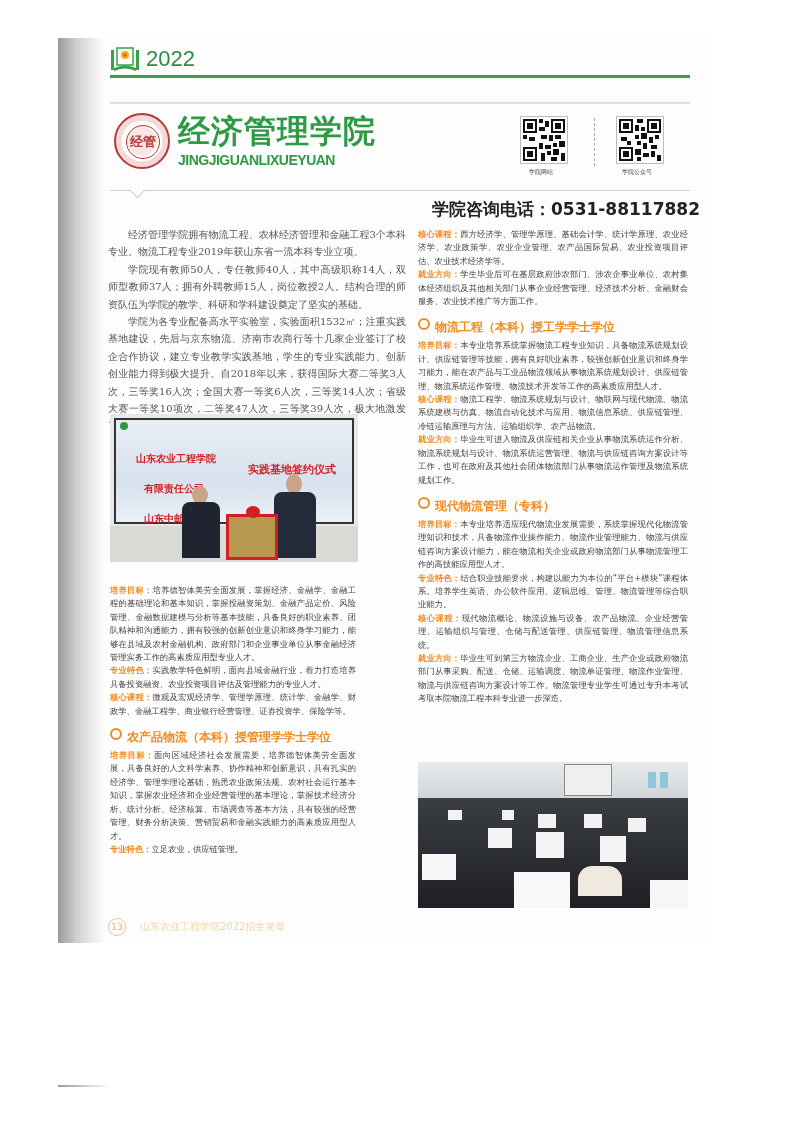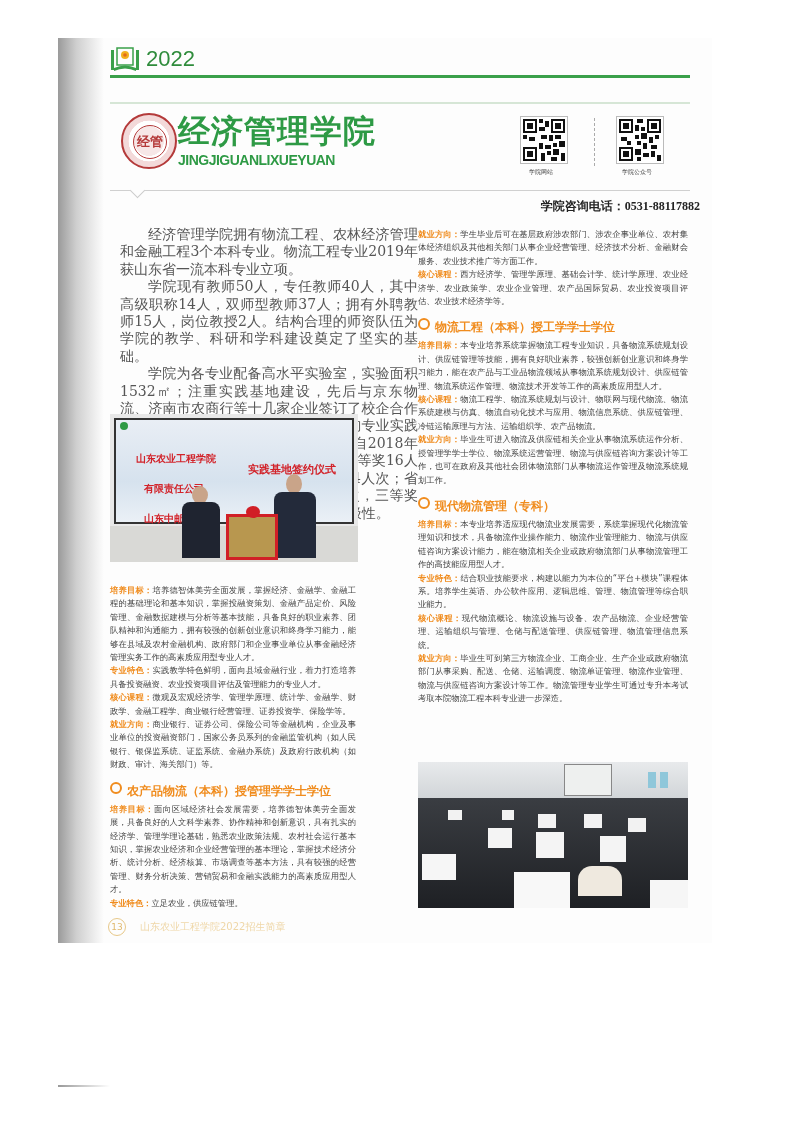--- a/index.html
+++ b/index.html
@@ -8,33 +8,33 @@
   .page { position:absolute; left:58px; top:38px; width:642px; height:905px; background:#fdfdfd; overflow:hidden;padding-left:12px; }
   .spine { position:absolute; left:0; top:0; width:46px; height:905px;
            background:linear-gradient(to right,#9a9a9a 0%,#cfcfcf 40%,#f2f2f2 85%,#fdfdfd 100%); }
   .top-rule { position:absolute; left:52px; top:37px; width:580px; height:3px; background:#3aa04a; }
   .logo-book { position:absolute; left:52px; top:8px; width:30px; height:26px; }
   .year { position:absolute; left:88px; top:8px; font-size:22px; color:#2f8c3c; font-family:"Liberation Sans", sans-serif; }
   .hdr-rule1 { position:absolute; left:52px; top:64px; width:580px; height:2px; background:#d6e6d6; }
   .hdr-rule2 { position:absolute; left:52px; top:152px; width:580px; height:1px; background:#d0d0d0; }
   .notch { position:absolute; left:74px; top:152px; width:10px; height:10px; border-right:1px solid #ccc; border-bottom:1px solid #ccc;
            transform:rotate(45deg); background:#fdfdfd; top:147px; }
-  .seal { position:absolute; left:63px; top:75px; width:56px; height:56px; border-radius:50%;
+  .seal { position:absolute; left:56px; top:75px; width:56px; height:56px; border-radius:50%;
           border:2px solid #b43a3a; box-sizing:border-box; background:radial-gradient(circle,#f7e7e7 0 40%,#fff 41% 55%,#f3d9d9 56%); }
   .seal-inner { position:absolute; left:10px; top:10px; width:32px; height:32px; border-radius:50%; border:1.5px solid #b43a3a;
                 color:#b43a3a; font-size:13px; font-weight:bold; display:flex; align-items:center; justify-content:center; }
   .college-title { position:absolute; left:120px; top:72px; font-size:32px; font-weight:bold; color:#2e9a45; letter-spacing:1px; }
   .college-pinyin { position:absolute; left:120px; top:114px; font-size:14px; color:#2e9a45; font-family:"Liberation Sans", sans-serif; font-weight:bold; letter-spacing:-0.5px; }
   .qr { position:absolute; width:42px; height:42px; border:1px solid #bbb; background:#fff; padding:2px; }
   .qr svg { width:100%; height:100%; }
   .qr-label { position:absolute; font-size:6px; color:#444; width:60px; text-align:center; }
   .qr-sep { position:absolute; left:536px; top:80px; height:48px; border-left:1px dashed #aaa; }
-  .phone { position:absolute; right:12px; top:160px; font-size:12px; color:#222; font-weight:bold;font-family:Liberation Serif, serif; }
+  .phone { position:absolute; right:12px; top:160px; font-size:17px; color:#222; font-weight:bold; }
 
-  .intro { position:absolute; left:62px; top:188px; width:298px; font-family:"DejaVu Serif", serif; font-size:14px; line-height:17.4px; color:#555; text-align:justify; }
+  .intro { position:absolute; left:50px; top:188px; width:298px; font-family:"DejaVu Serif", serif; font-size:10px; line-height:17.4px; color:#555; text-align:justify; }
   .intro p { margin:0; text-indent:2em; }
 
   .photo1 { position:absolute; left:52px; top:376px; width:248px; height:148px; overflow:hidden; background:#e8e8e8; }
   .photo2 { position:absolute; left:360px; top:724px; width:270px; height:146px; overflow:hidden; background:#333; }
 
   .col { position:absolute; font-size:8.3px; line-height:13.4px; color:#444; text-align:justify; }
   .col-left { left:52px; top:546px; width:246px; }
   .col-right { left:360px; top:190px; width:270px; }
   .sec-title { font-size:12px; font-weight:bold; color:#f08c1e; margin:4px 0 4px 0; line-height:16px; }
   .sec-title .ring { display:inline-block; width:8px; height:8px; border:2px solid #f08c1e; border-radius:50%; margin-right:5px; vertical-align:1px; }
@@ -120,35 +120,34 @@
     <div style="position:absolute;left:164px;top:78px;width:42px;height:66px;background:#232a3a;border-radius:8px 8px 0 0;"></div>
 
     <div style="position:absolute;left:116px;top:100px;width:46px;height:40px;background:#b8974f;border:3px solid #d11f26;"></div>
     <div style="position:absolute;left:136px;top:92px;width:14px;height:12px;border-radius:50%;background:#d11f26;"></div>
   </div>
 
   <div class="col col-left">
     <p class="item"><span class="tag">培养目标</span><span class="tag">：</span><span>培养德智体美劳全面发展，掌握经济、金融学、金融工程的基础理论和基本知识，掌握投融资策划、金融产品定价、风险管理、金融数据建模与分析等基本技能，具备良好的职业素养、团队精神和沟通能力，拥有较强的创新创业意识和终身学习能力，能够在县域及农村金融机构、政府部门和企业事业单位从事金融经济管理实务工作的高素质应用型专业人才。</span></p>
     <p class="item"><span class="tag">专业特色</span><span class="tag">：</span><span>实践教学特色鲜明，面向县域金融行业，着力打造培养具备投资融资、农业投资项目评估及管理能力的专业人才。</span></p>
     <p class="item"><span class="tag">核心课程</span><span class="tag">：</span><span>微观及宏观经济学、管理学原理、统计学、金融学、财政学、金融工程学、商业银行经营管理、证券投资学、保险学等。</span></p>
-    <p class="item"><span class="tag">就业方向</span><span class="tag">：</span><span>商业银行、证券公司、保险公司等金融机构，企业及事业单位的投资融资部门，国家公务员系列的金融监管机构（如人民银行、银保监系统、证监系统、金融办系统）及政府行政机构（如财政、审计、海关部门）等。</span></p>
     <div class="gap"></div>
     <div class="sec-title"><span class="ring"></span><span>农产品物流（本科）授管理学学士学位</span></div>
     <p class="item"><span class="tag">培养目标</span><span class="tag">：</span><span>面向区域经济社会发展需要，培养德智体美劳全面发展，具备良好的人文科学素养、协作精神和创新意识，具有扎实的经济学、管理学理论基础，熟悉农业政策法规、农村社会运行基本知识，掌握农业经济和企业经营管理的基本理论，掌握技术经济分析、统计分析、经济核算、市场调查等基本方法，具有较强的经营管理、财务分析决策、营销贸易和金融实践能力的高素质应用型人才。</span></p>
     <p class="item"><span class="tag">专业特色</span><span class="tag">：</span><span>立足农业，供应链管理。</span></p>
   </div>
 
   <div class="col col-right">
+    <p class="item"><span class="tag">核心课程</span><span class="tag">：</span><span>西方经济学、管理学原理、基础会计学、统计学原理、农业经济学、农业政策学、农业企业管理、农产品国际贸易、农业投资项目评估、农业技术经济学等。</span></p>
     <p class="item"><span class="tag">就业方向</span><span class="tag">：</span><span>学生毕业后可在基层政府涉农部门、涉农企事业单位、农村集体经济组织及其他相关部门从事企业经营管理、经济技术分析、金融财会服务、农业技术推广等方面工作。</span></p>
-    <p class="item"><span class="tag">核心课程</span><span class="tag">：</span><span>西方经济学、管理学原理、基础会计学、统计学原理、农业经济学、农业政策学、农业企业管理、农产品国际贸易、农业投资项目评估、农业技术经济学等。</span></p>
     <div class="gap"></div>
     <div class="sec-title"><span class="ring"></span><span>物流工程（本科）授工学学士学位</span></div>
     <p class="item"><span class="tag">培养目标</span><span class="tag">：</span><span>本专业培养系统掌握物流工程专业知识，具备物流系统规划设计、供应链管理等技能，拥有良好职业素养，较强创新创业意识和终身学习能力，能在农产品与工业品物流领域从事物流系统规划设计、供应链管理、物流系统运作管理、物流技术开发等工作的高素质应用型人才。</span></p>
     <p class="item"><span class="tag">核心课程</span><span class="tag">：</span><span>物流工程学、物流系统规划与设计、物联网与现代物流、物流系统建模与仿真、物流自动化技术与应用、物流信息系统、供应链管理、冷链运输原理与方法、运输组织学、农产品物流。</span></p>
-    <p class="item"><span class="tag">就业方向</span><span class="tag">：</span><span>毕业生可进入物流及供应链相关企业从事物流系统运作分析、授管理学学士学位、物流系统运营管理、物流与供应链咨询方案设计等工作，也可在政府及其他社会团体物流部门从事物流运作管理及物流系统规划工作。</span></p>
+    <p class="item"><span class="tag">就业方向</span><span class="tag">：</span><span>毕业生可进入物流及供应链相关企业从事物流系统运作分析、物流系统规划与设计、物流系统运营管理、物流与供应链咨询方案设计等工作，也可在政府及其他社会团体物流部门从事物流运作管理及物流系统规划工作。</span></p>
     <div class="gap"></div>
     <div class="sec-title"><span class="ring"></span><span>现代物流管理（专科）</span></div>
     <p class="item"><span class="tag">培养目标</span><span class="tag">：</span><span>本专业培养适应现代物流业发展需要，系统掌握现代化物流管理知识和技术，具备物流作业操作能力、物流作业管理能力、物流与供应链咨询方案设计能力，能在物流相关企业或政府物流部门从事物流管理工作的高技能应用型人才。</span></p>
     <p class="item"><span class="tag">专业特色</span><span class="tag">：</span><span>结合职业技能要求，构建以能力为本位的“平台+模块”课程体系。培养学生英语、办公软件应用、逻辑思维、管理、物流管理等综合职业能力。</span></p>
     <p class="item"><span class="tag">核心课程</span><span class="tag">：</span><span>现代物流概论、物流设施与设备、农产品物流、企业经营管理、运输组织与管理、仓储与配送管理、供应链管理、物流管理信息系统。</span></p>
     <p class="item"><span class="tag">就业方向</span><span class="tag">：</span><span>毕业生可到第三方物流企业、工商企业、生产企业或政府物流部门从事采购、配送、仓储、运输调度、物流单证管理、物流作业管理、物流与供应链咨询方案设计等工作。物流管理专业学生可通过专升本考试考取本院物流工程本科专业进一步深造。</span></p>
   </div>
 
   <div class="photo2">
     <div style="position:absolute;left:0;top:0;width:270px;height:40px;background:linear-gradient(#e8eaec,#cfd3d6);"></div>

